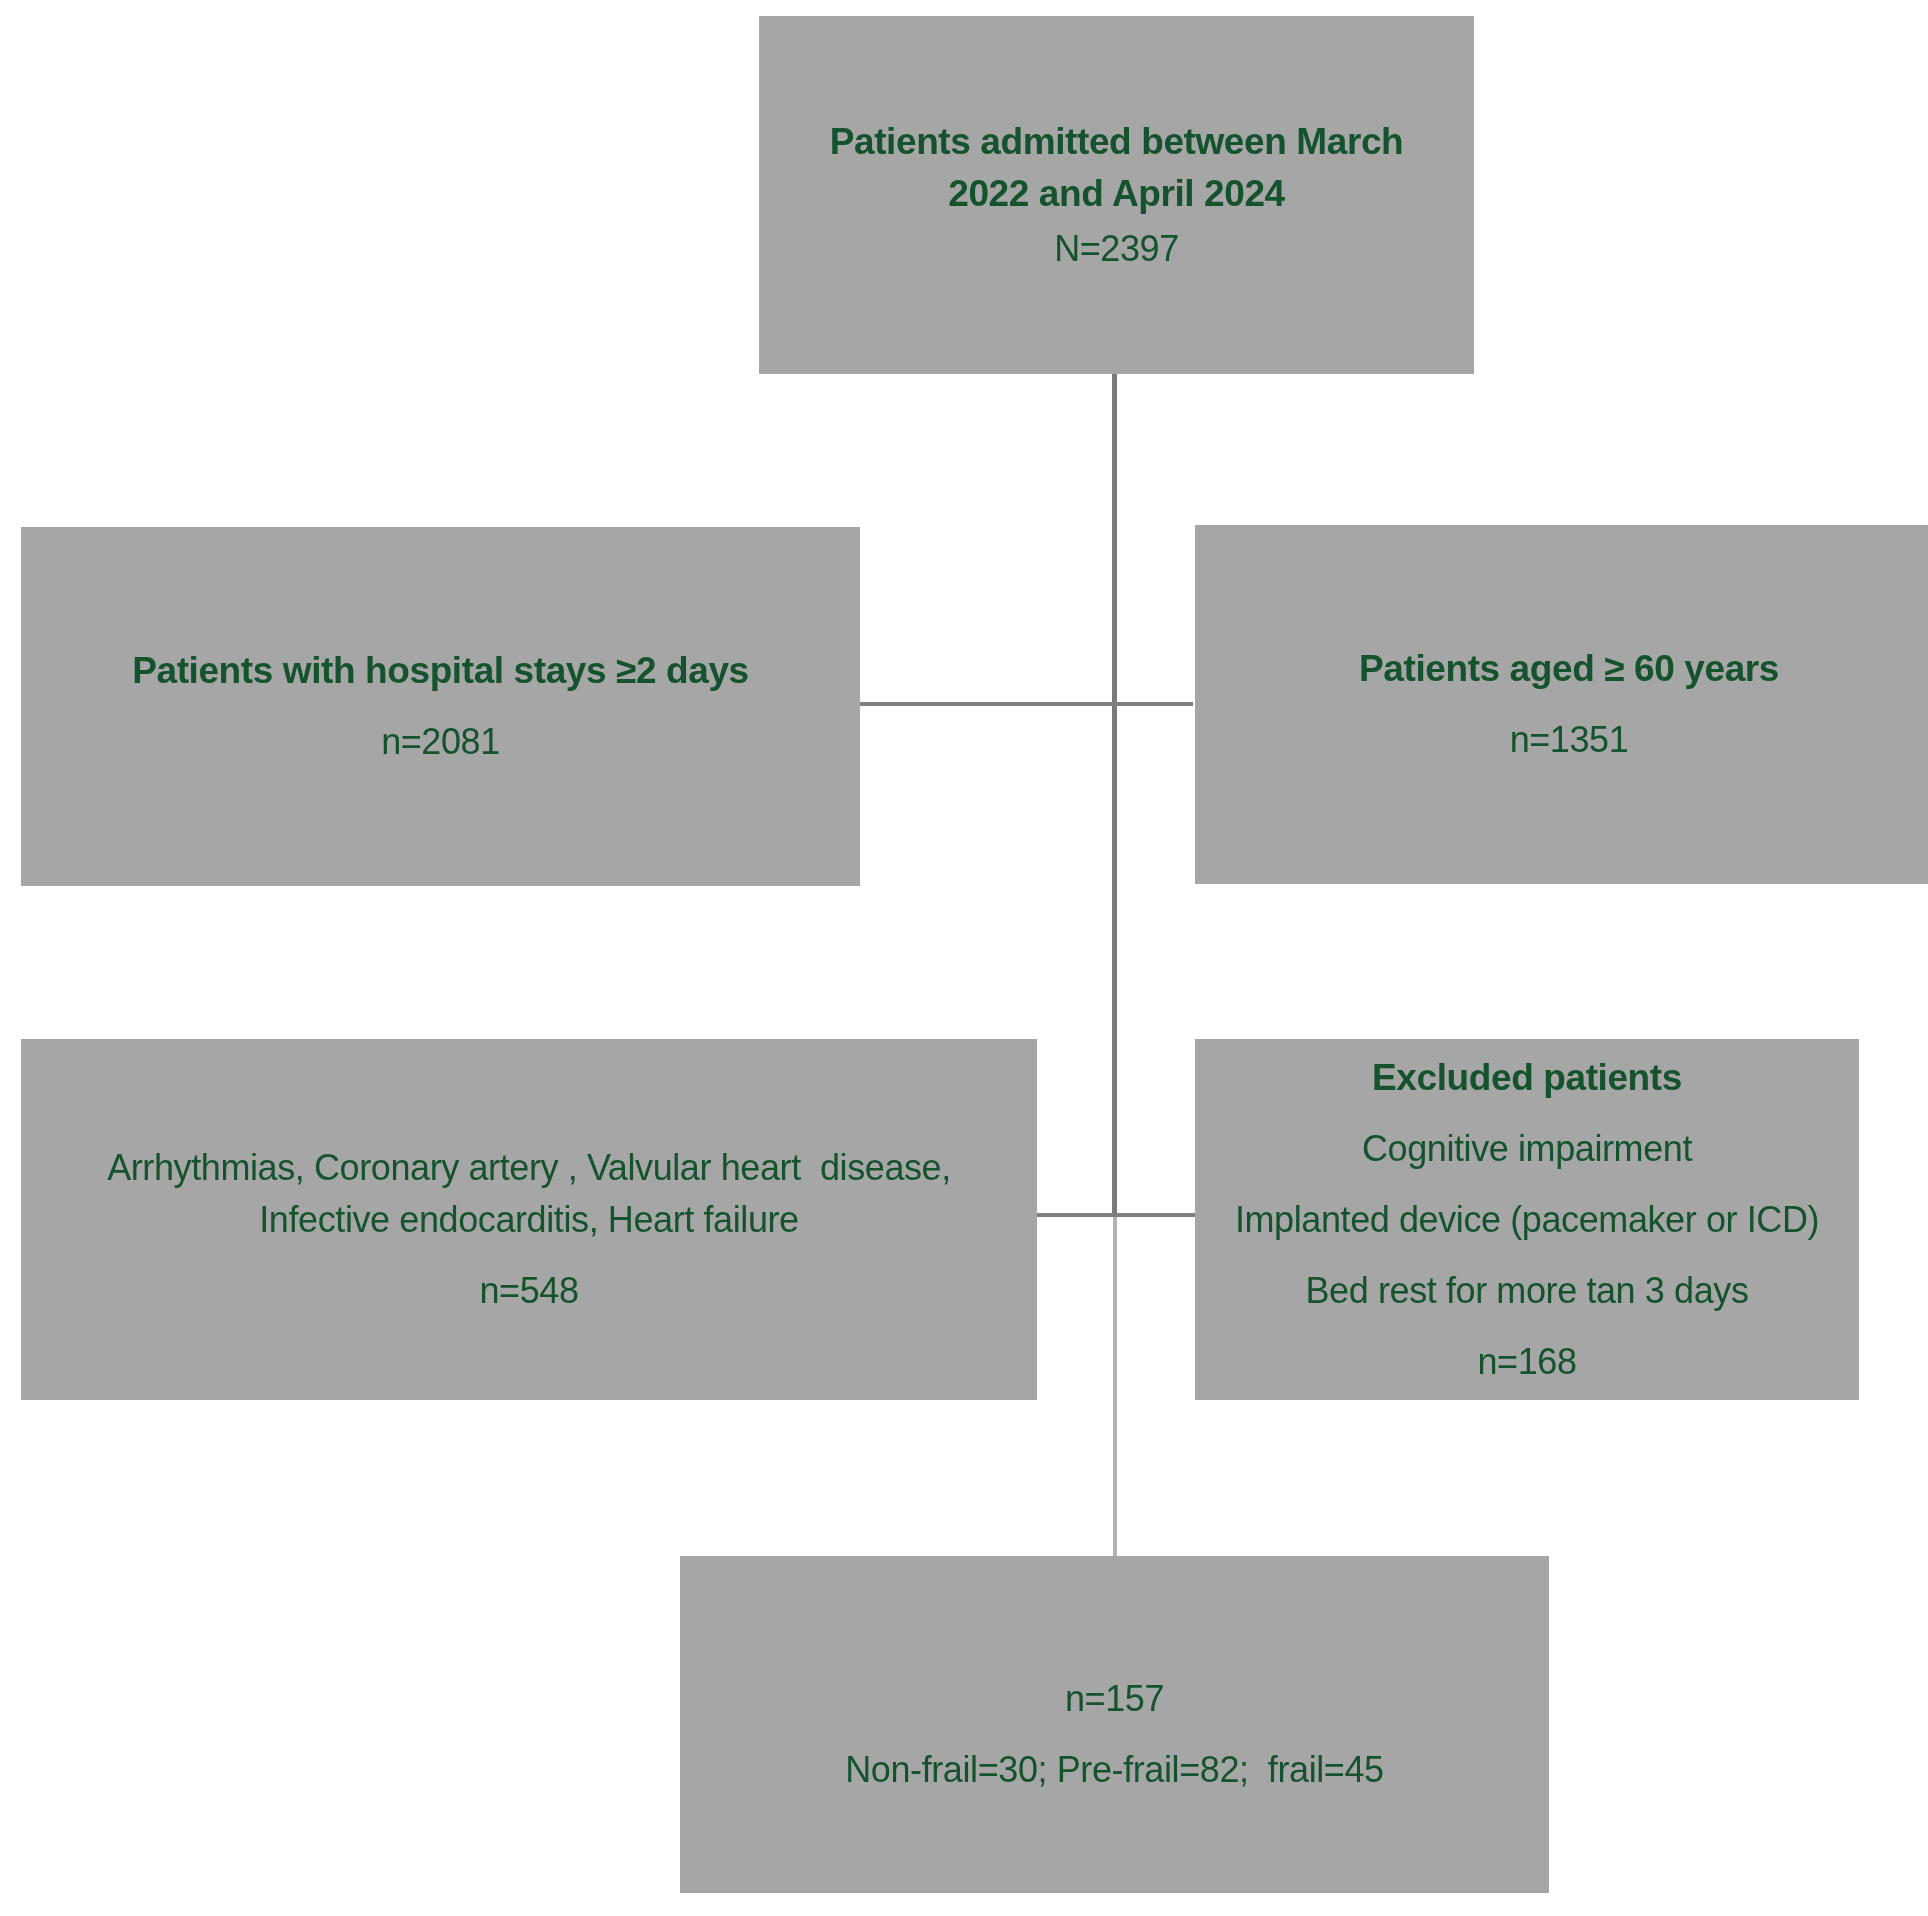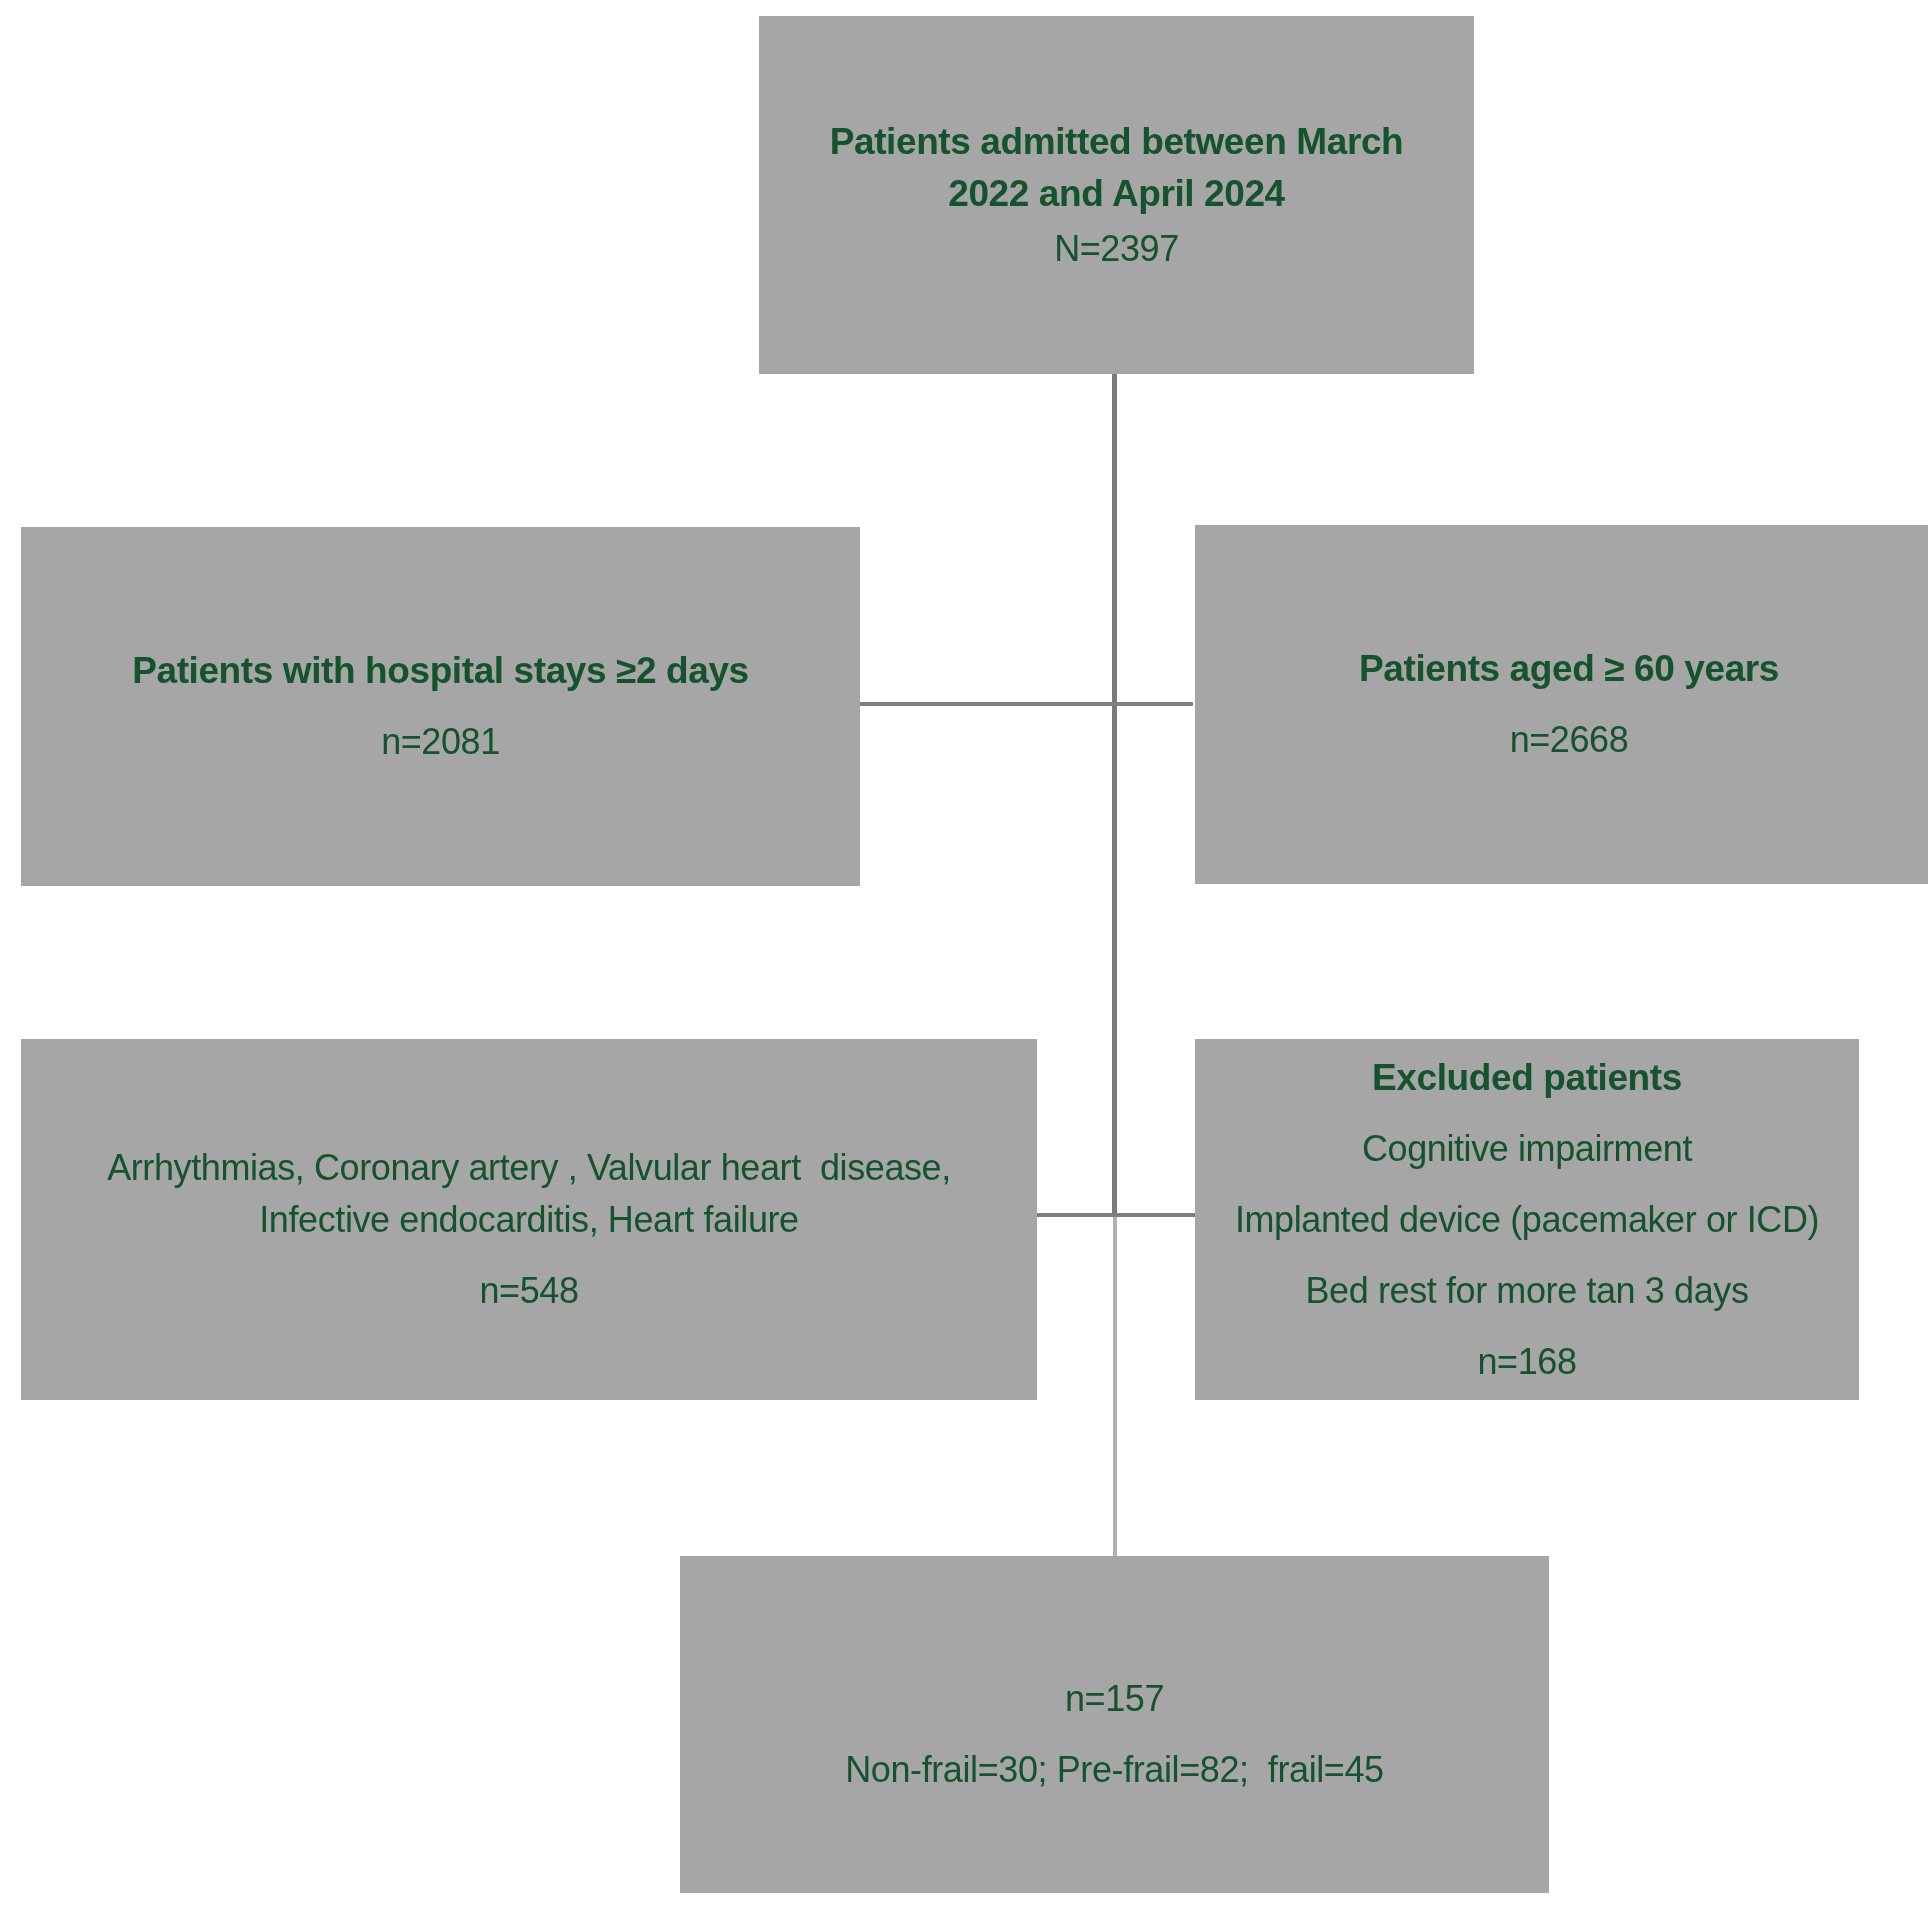--- a/index.html
+++ b/index.html
@@ -72,21 +72,21 @@
     <div class="line b gap-sm">N=2397</div>
   </div>
 
   <div class="box" id="box-stays">
     <div class="line t">Patients with hospital stays ≥2 days</div>
     <div class="line b gap">n=2081</div>
   </div>
 
   <div class="box" id="box-aged">
     <div class="line t">Patients aged ≥ 60 years</div>
-    <div class="line b gap">n=2668</div>
+    <div class="line b gap">n=1351</div>
   </div>
 
   <div class="box" id="box-diagnosis">
     <div class="line b gap">Arrhythmias, Coronary artery , Valvular heart  disease,</div>
     <div class="line b">Infective endocarditis, Heart failure</div>
     <div class="line b gap">n=548</div>
   </div>
 
   <div class="box" id="box-excluded">
     <div class="line t">Excluded patients</div>

